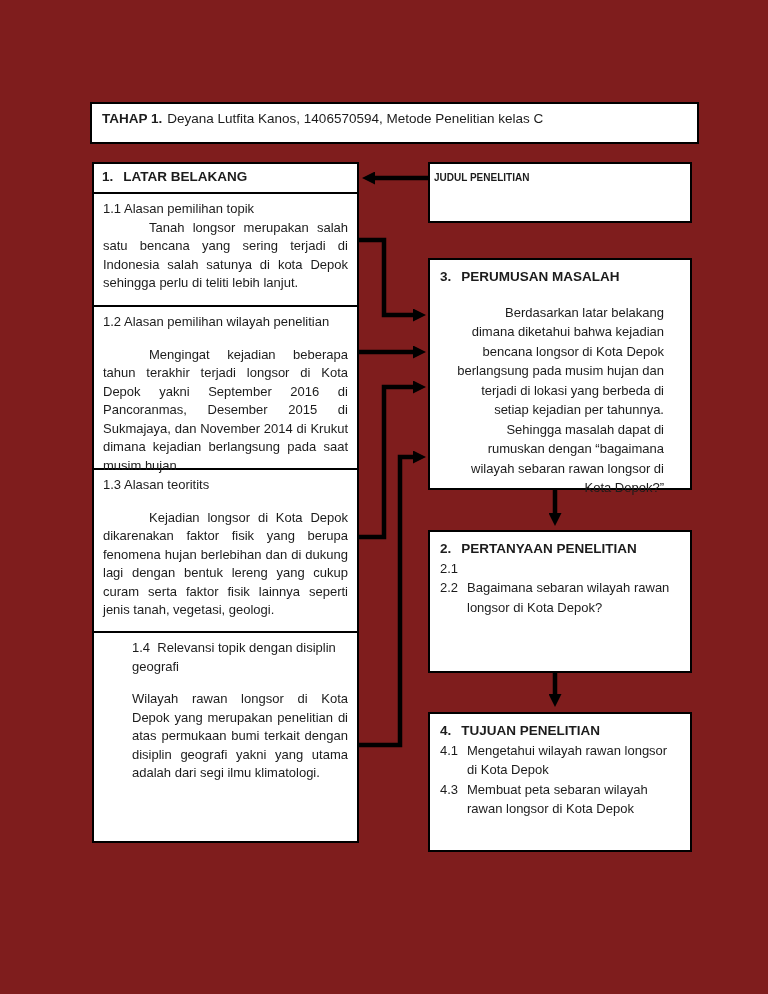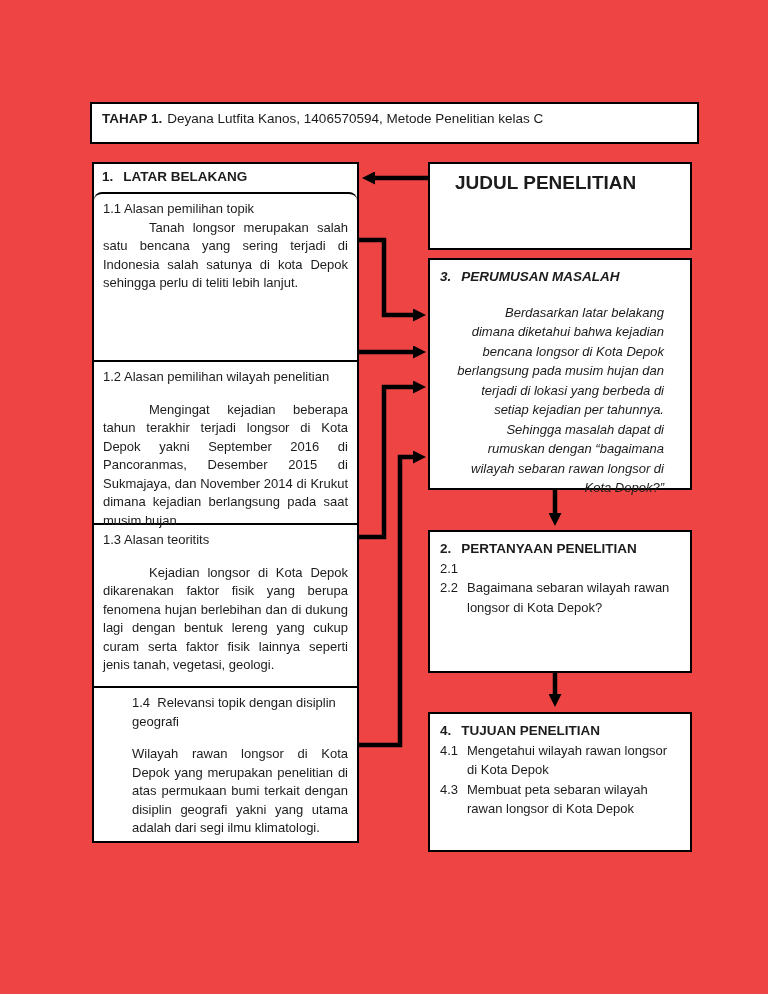--- a/index.html
+++ b/index.html
@@ -1,41 +1,41 @@
 <!DOCTYPE html>
 <html><head>
 <meta charset="utf-8">
 <style>
   html,body{margin:0;padding:0;background:#ffffff;}
   .canvas{
-    position:relative;width:768px;height:994px;background:#ef4444;
+    position:relative;width:768px;height:994px;background:#7f1d1d;
     font-family:"Liberation Sans",sans-serif;color:#1c1c1c;overflow:hidden;
   }
   .box{position:absolute;border:2px solid #000;background:#fff;box-sizing:border-box;}
   
   .title-box{left:90px;top:102px;width:609px;height:42px;padding:7px 10px;font-size:13.5px;}
   .stage{font-weight:bold;margin-right:5px;}
   
   .left-box{left:92px;top:162px;width:267px;height:681px;padding:0;}
   .lb-header{height:28px;box-sizing:border-box;padding:5px 8px 0;font-weight:bold;font-size:13.5px;}
   .hnum{margin-right:10px;}
   .lb-section{box-sizing:border-box;border-top:2px solid #000;padding:6px 9px 0;font-size:13px;line-height:18.5px;}
   .sec-heading{white-space:pre-wrap;}
   .sec-body{margin:0;text-align:justify;}
   .sec-body.indented{text-indent:46px;}
   .gap-before{margin-top:14px;}
-  #sec-1{height:168px;border-radius:8px;}
+  #sec-1{height:113px;}
   #sec-2{height:163px;}
   #sec-3{height:163px;}
   #sec-4{height:186px;padding-left:38px;}
   
-  .judul-box{left:428px;top:162px;width:264px;height:88px;padding:8px 25px;font-size:19px;}
+  .judul-box{left:428px;top:162px;width:264px;height:61px;padding:8px 4px;font-size:10px;}
   .judul-header{font-weight:bold;}
   .judul-title{font-weight:bold;margin-top:17px;}
-  .perumusan-box{left:428px;top:258px;width:264px;height:232px;padding:7px 10px;font-size:13px;line-height:19.5px;font-style:italic;}
+  .perumusan-box{left:428px;top:258px;width:264px;height:232px;padding:7px 10px;font-size:13px;line-height:19.5px;}
   .box-header{font-weight:bold;font-size:13.5px;}
   .perumusan-body{margin:16px;text-indent:40px;text-align:right;}
   .pertanyaan-box{left:428px;top:530px;width:264px;height:143px;padding:7px 10px;font-size:13px;line-height:19.5px;}
   .tujuan-box{left:428px;top:712px;width:264px;height:140px;padding:7px 10px;font-size:13px;line-height:19.5px;}
   .num-item{display:flex;}
   .num-item .num{flex:none;width:27px;}
   .num-item .txt{flex:1;}
   
   .arrows{position:absolute;left:0;top:0;z-index:3;pointer-events:none;}
   .arrows path{stroke:#000;stroke-width:4.5;fill:none;}

